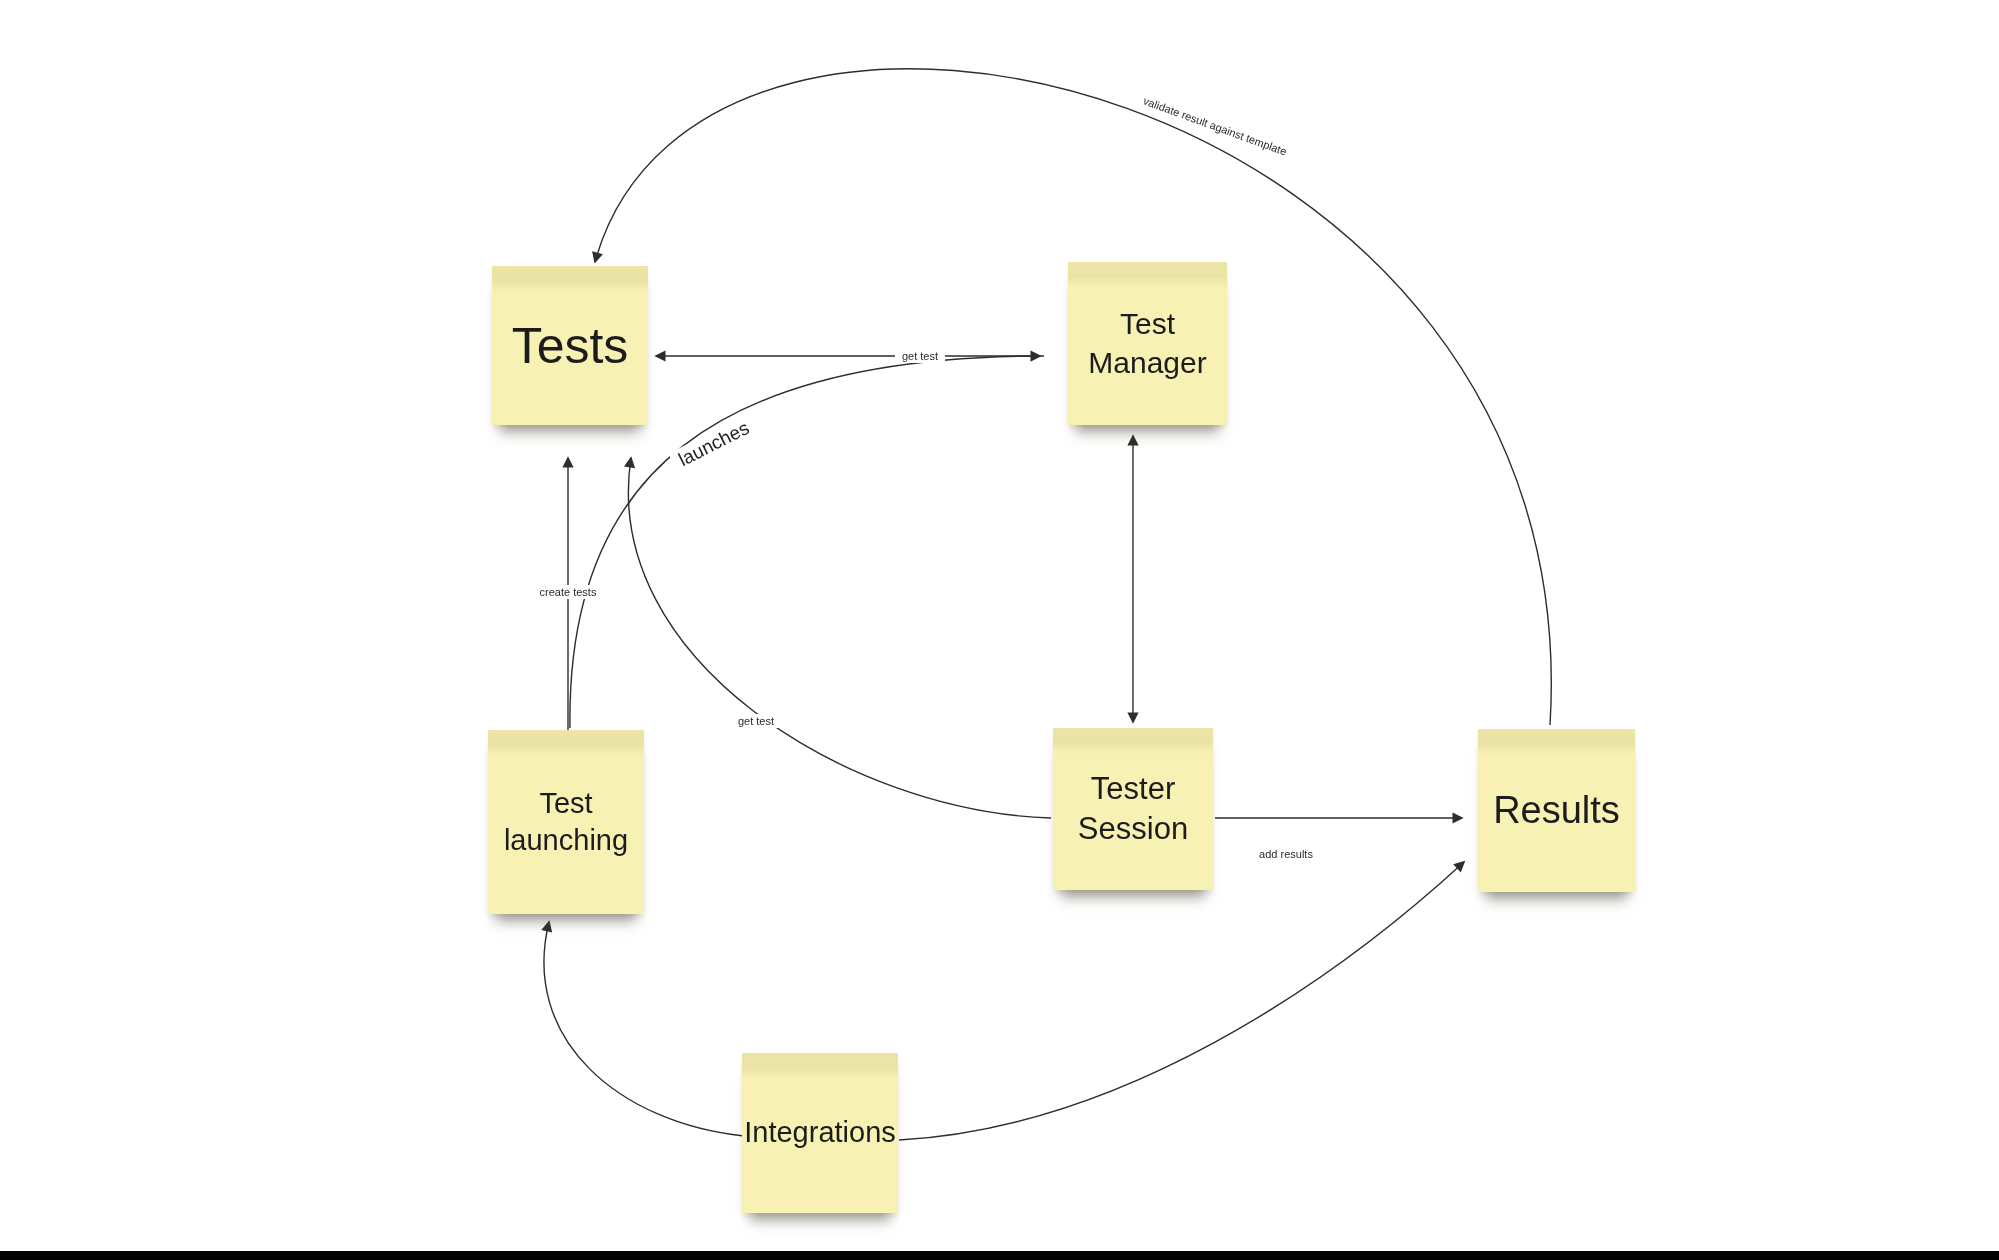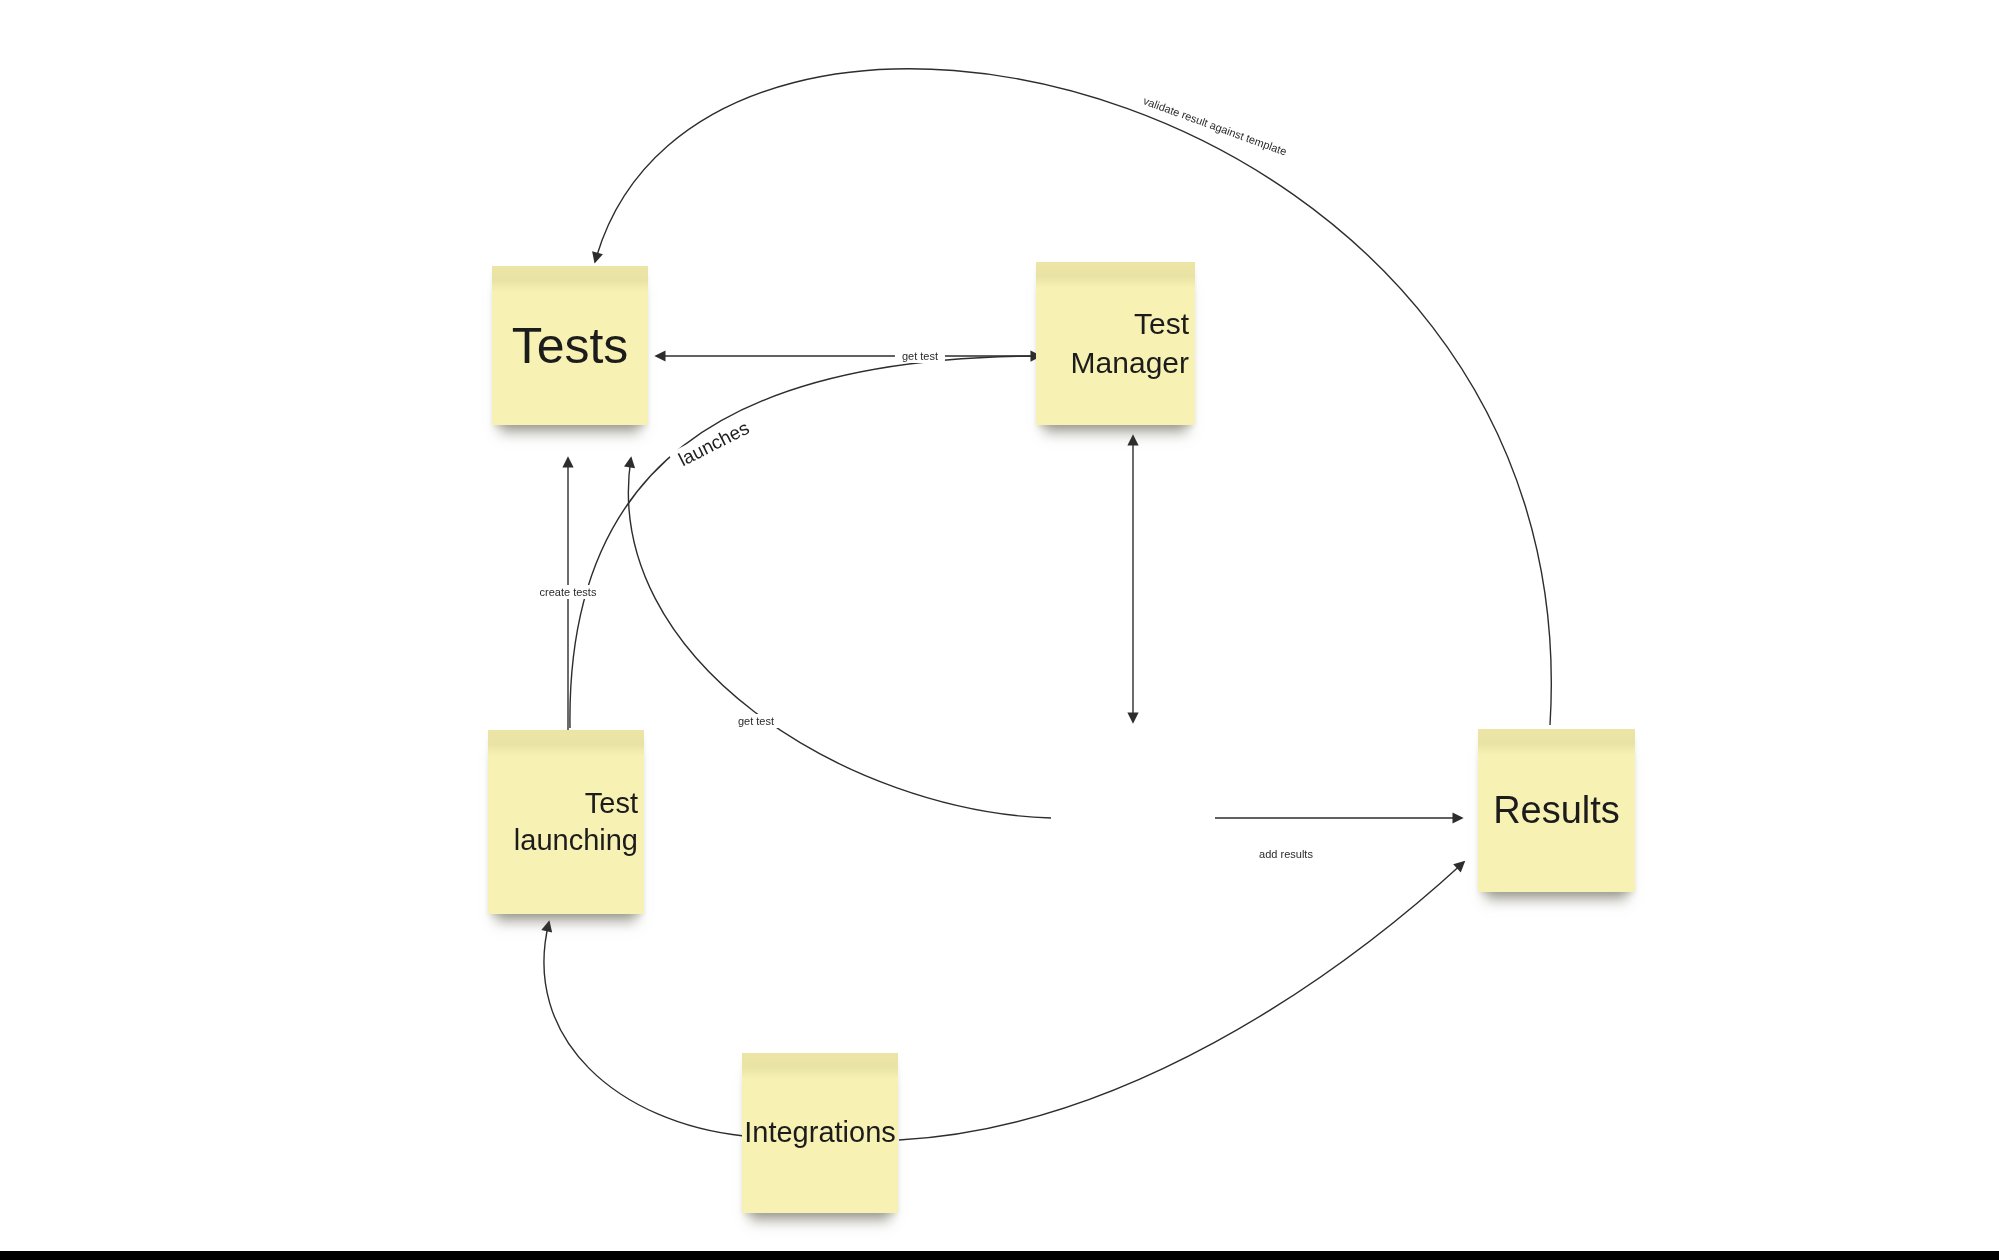--- a/index.html
+++ b/index.html
@@ -32,24 +32,24 @@
     content: "";
     position: absolute;
     left: 0; top: 0; right: 0;
     height: 26px;
     background: linear-gradient(to bottom,
         var(--sticky-top-edge, #ece5a6) 0%,
         rgba(190, 180, 120, 0.25) 55%,
         rgba(190, 180, 120, 0) 100%);
     pointer-events: none;
   }
-  .note .note-text { padding: 4px 6px; text-align: right; }
+  .note .note-text { padding: 4px 6px; }
 
   #note-tests         { left: 492px;  top: 266px;  width: 156px; height: 159px; font-size: 50px; }
-  #note-test-manager  { left: 1036px; top: 262px;  width: 159px; height: 163px; font-size: 30px; }
+  #note-test-manager  { left: 1068px; top: 262px;  width: 159px; height: 163px; font-size: 30px; }
   #note-test-launching{ left: 488px;  top: 730px;  width: 156px; height: 184px; font-size: 29px; }
   #note-tester-session{ left: 1053px; top: 728px;  width: 160px; height: 162px; font-size: 31px; }
   #note-results       { left: 1478px; top: 729px;  width: 157px; height: 163px; font-size: 38px; }
   #note-integrations  { left: 742px;  top: 1053px; width: 156px; height: 160px; font-size: 29px; }
 
   
   #connector-layer {
     position: absolute;
     left: 0; top: 0;
     width: 1999px; height: 1260px;
@@ -137,20 +137,23 @@
   </div>
 
   <div class="note" id="note-test-manager">
     <span class="note-text">Test Manager</span>
   </div>
 
   <div class="note" id="note-test-launching">
     <span class="note-text">Test launching</span>
   </div>
 
+  <div class="note" id="note-tester-session">
+    <span class="note-text">Tester Session</span>
+  </div>
 
   <div class="note" id="note-results">
     <span class="note-text">Results</span>
   </div>
 
   <div class="note" id="note-integrations">
     <span class="note-text">Integrations</span>
   </div>
 
   <div id="bottom-bar"></div>

